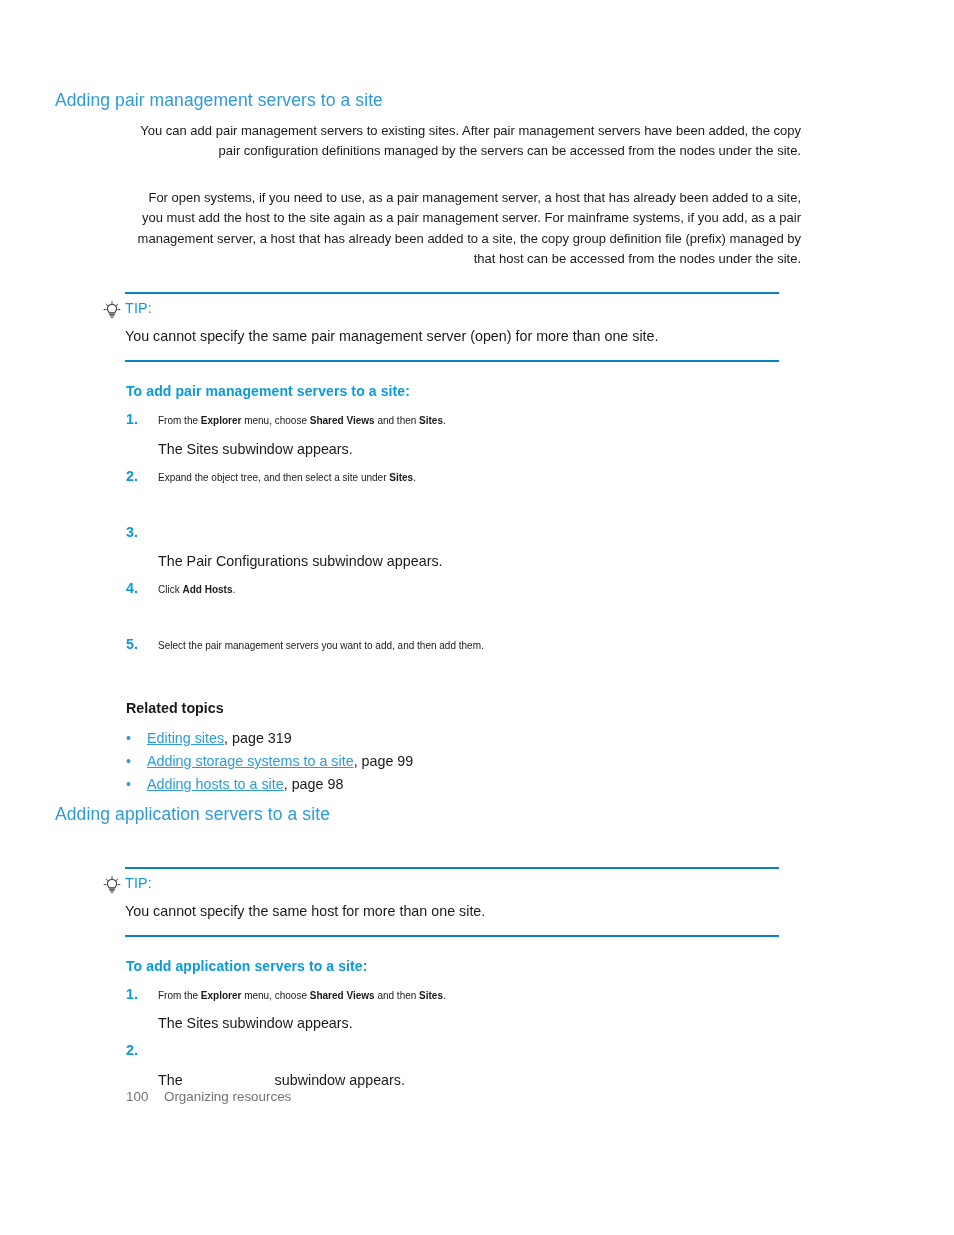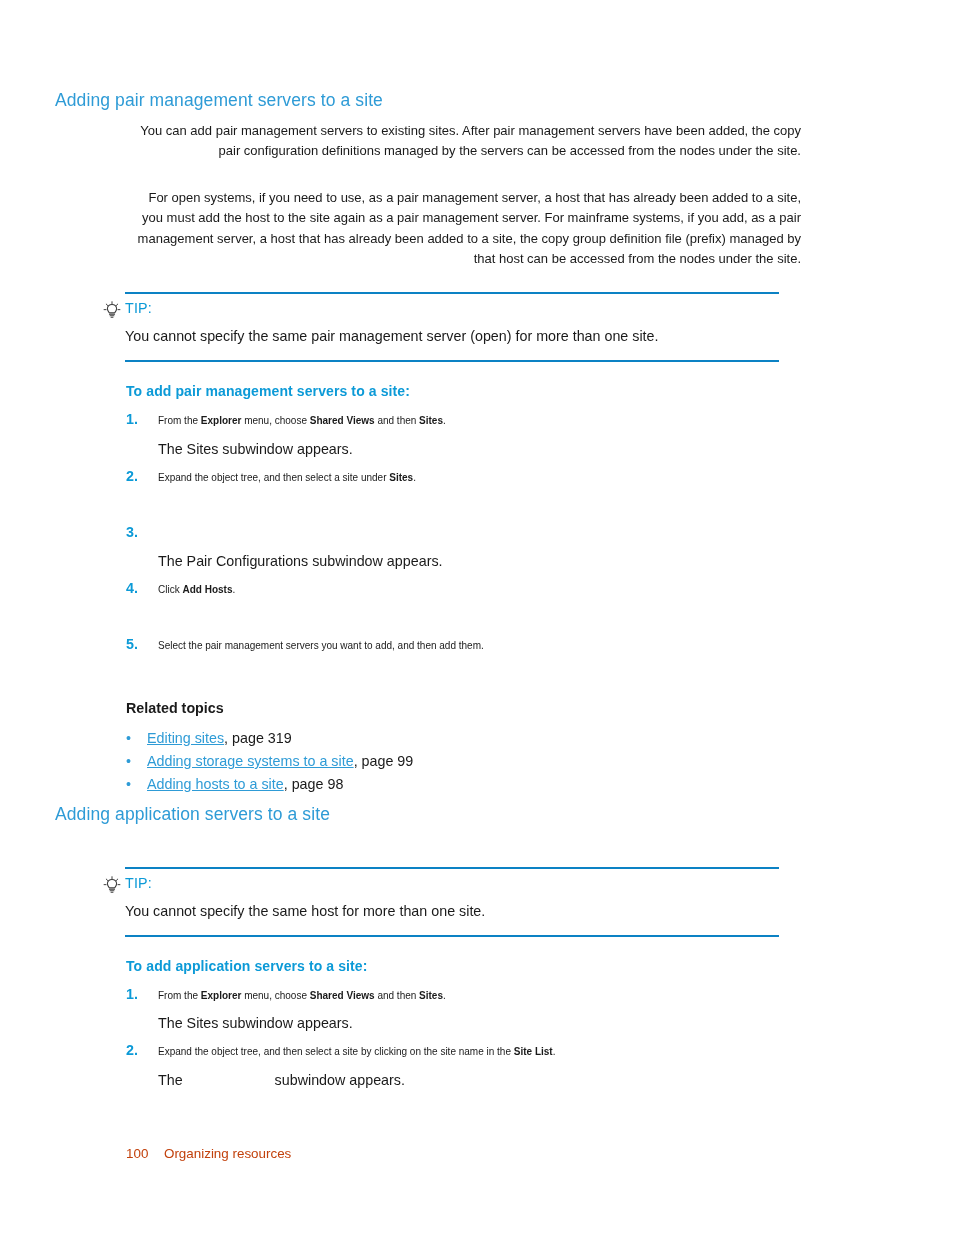--- a/index.html
+++ b/index.html
@@ -153,23 +153,23 @@
     margin-left: 21px;
   }
   .xref {
     color: #2e9bd6;
   }
 
   
   .footer {
     position: absolute;
     left: 126px;
-    top: 1146px;
+    top: 1089px;
     font-size: 13.4px;
-    color: #c2410c;
+    color: #737373;
     white-space: nowrap;
   }
   .footer-pagenum {
     display: inline-block;
     width: 38px;
   }
 
   b { font-weight: bold; }
   i { font-style: italic; }
 </style>
@@ -273,20 +273,19 @@
     <div class="tip-rule bottom"></div>
   </div>
 
   <div class="proc-title" style="top:958px;">To add application servers to a site:</div>
 
   <div class="step-num" style="top:986px;">1.</div>
   <div class="step-text" style="top:986px;"><span>From the </span><b>Explorer</b><span> menu, choose </span><b>Shared Views</b><span> and then </span><b>Sites</b><span>.</span></div>
   <div class="step-result" style="top:1013px;"><span>The Sites subwindow appears.</span></div>
 
   <div class="step-num" style="top:1042px;">2.</div>
-  <div class="step-text" style="top:1042px;"><span>Expand the object tree, and then select a site by clicking on the site name in the </span><b>Site List</b><span>.</span></div>
   <div class="step-result" style="top:1070px;"><span>The </span><span class="gap-var"></span><span>subwindow appears.</span></div>
 
   <div class="footer">
     <span class="footer-pagenum">100</span><span>Organizing resources</span>
   </div>
 
 </div>
 
 </body></html>

